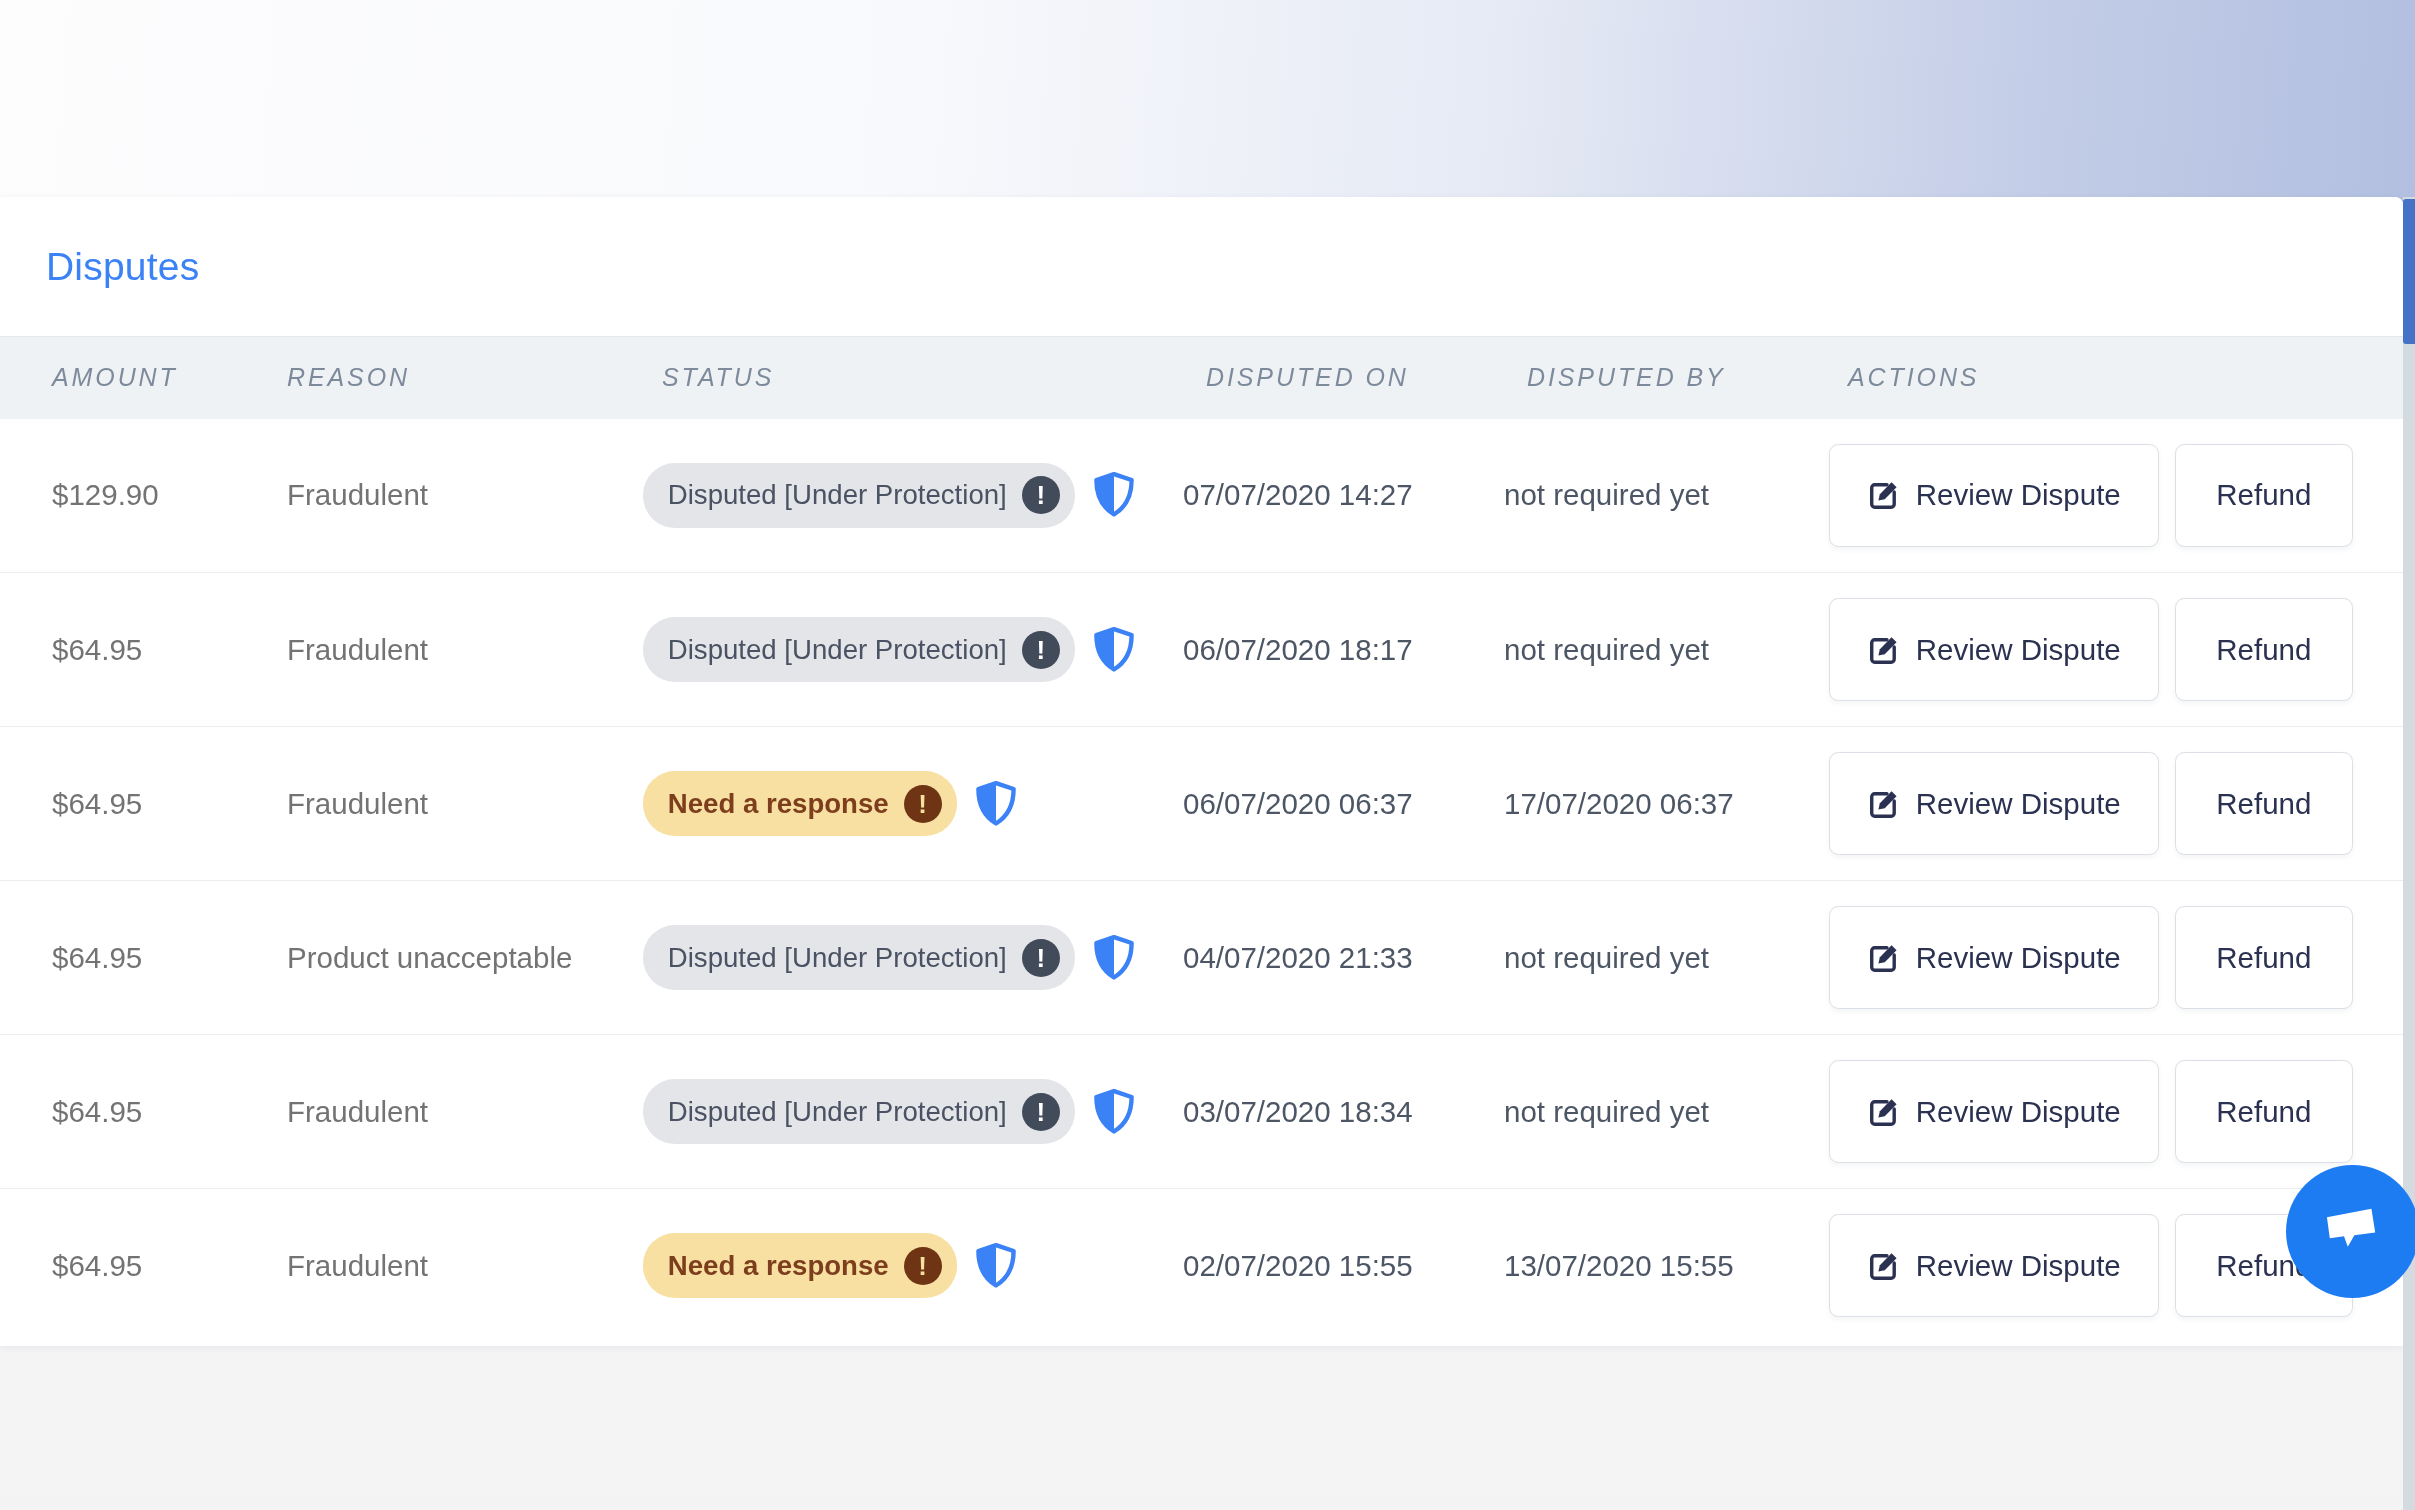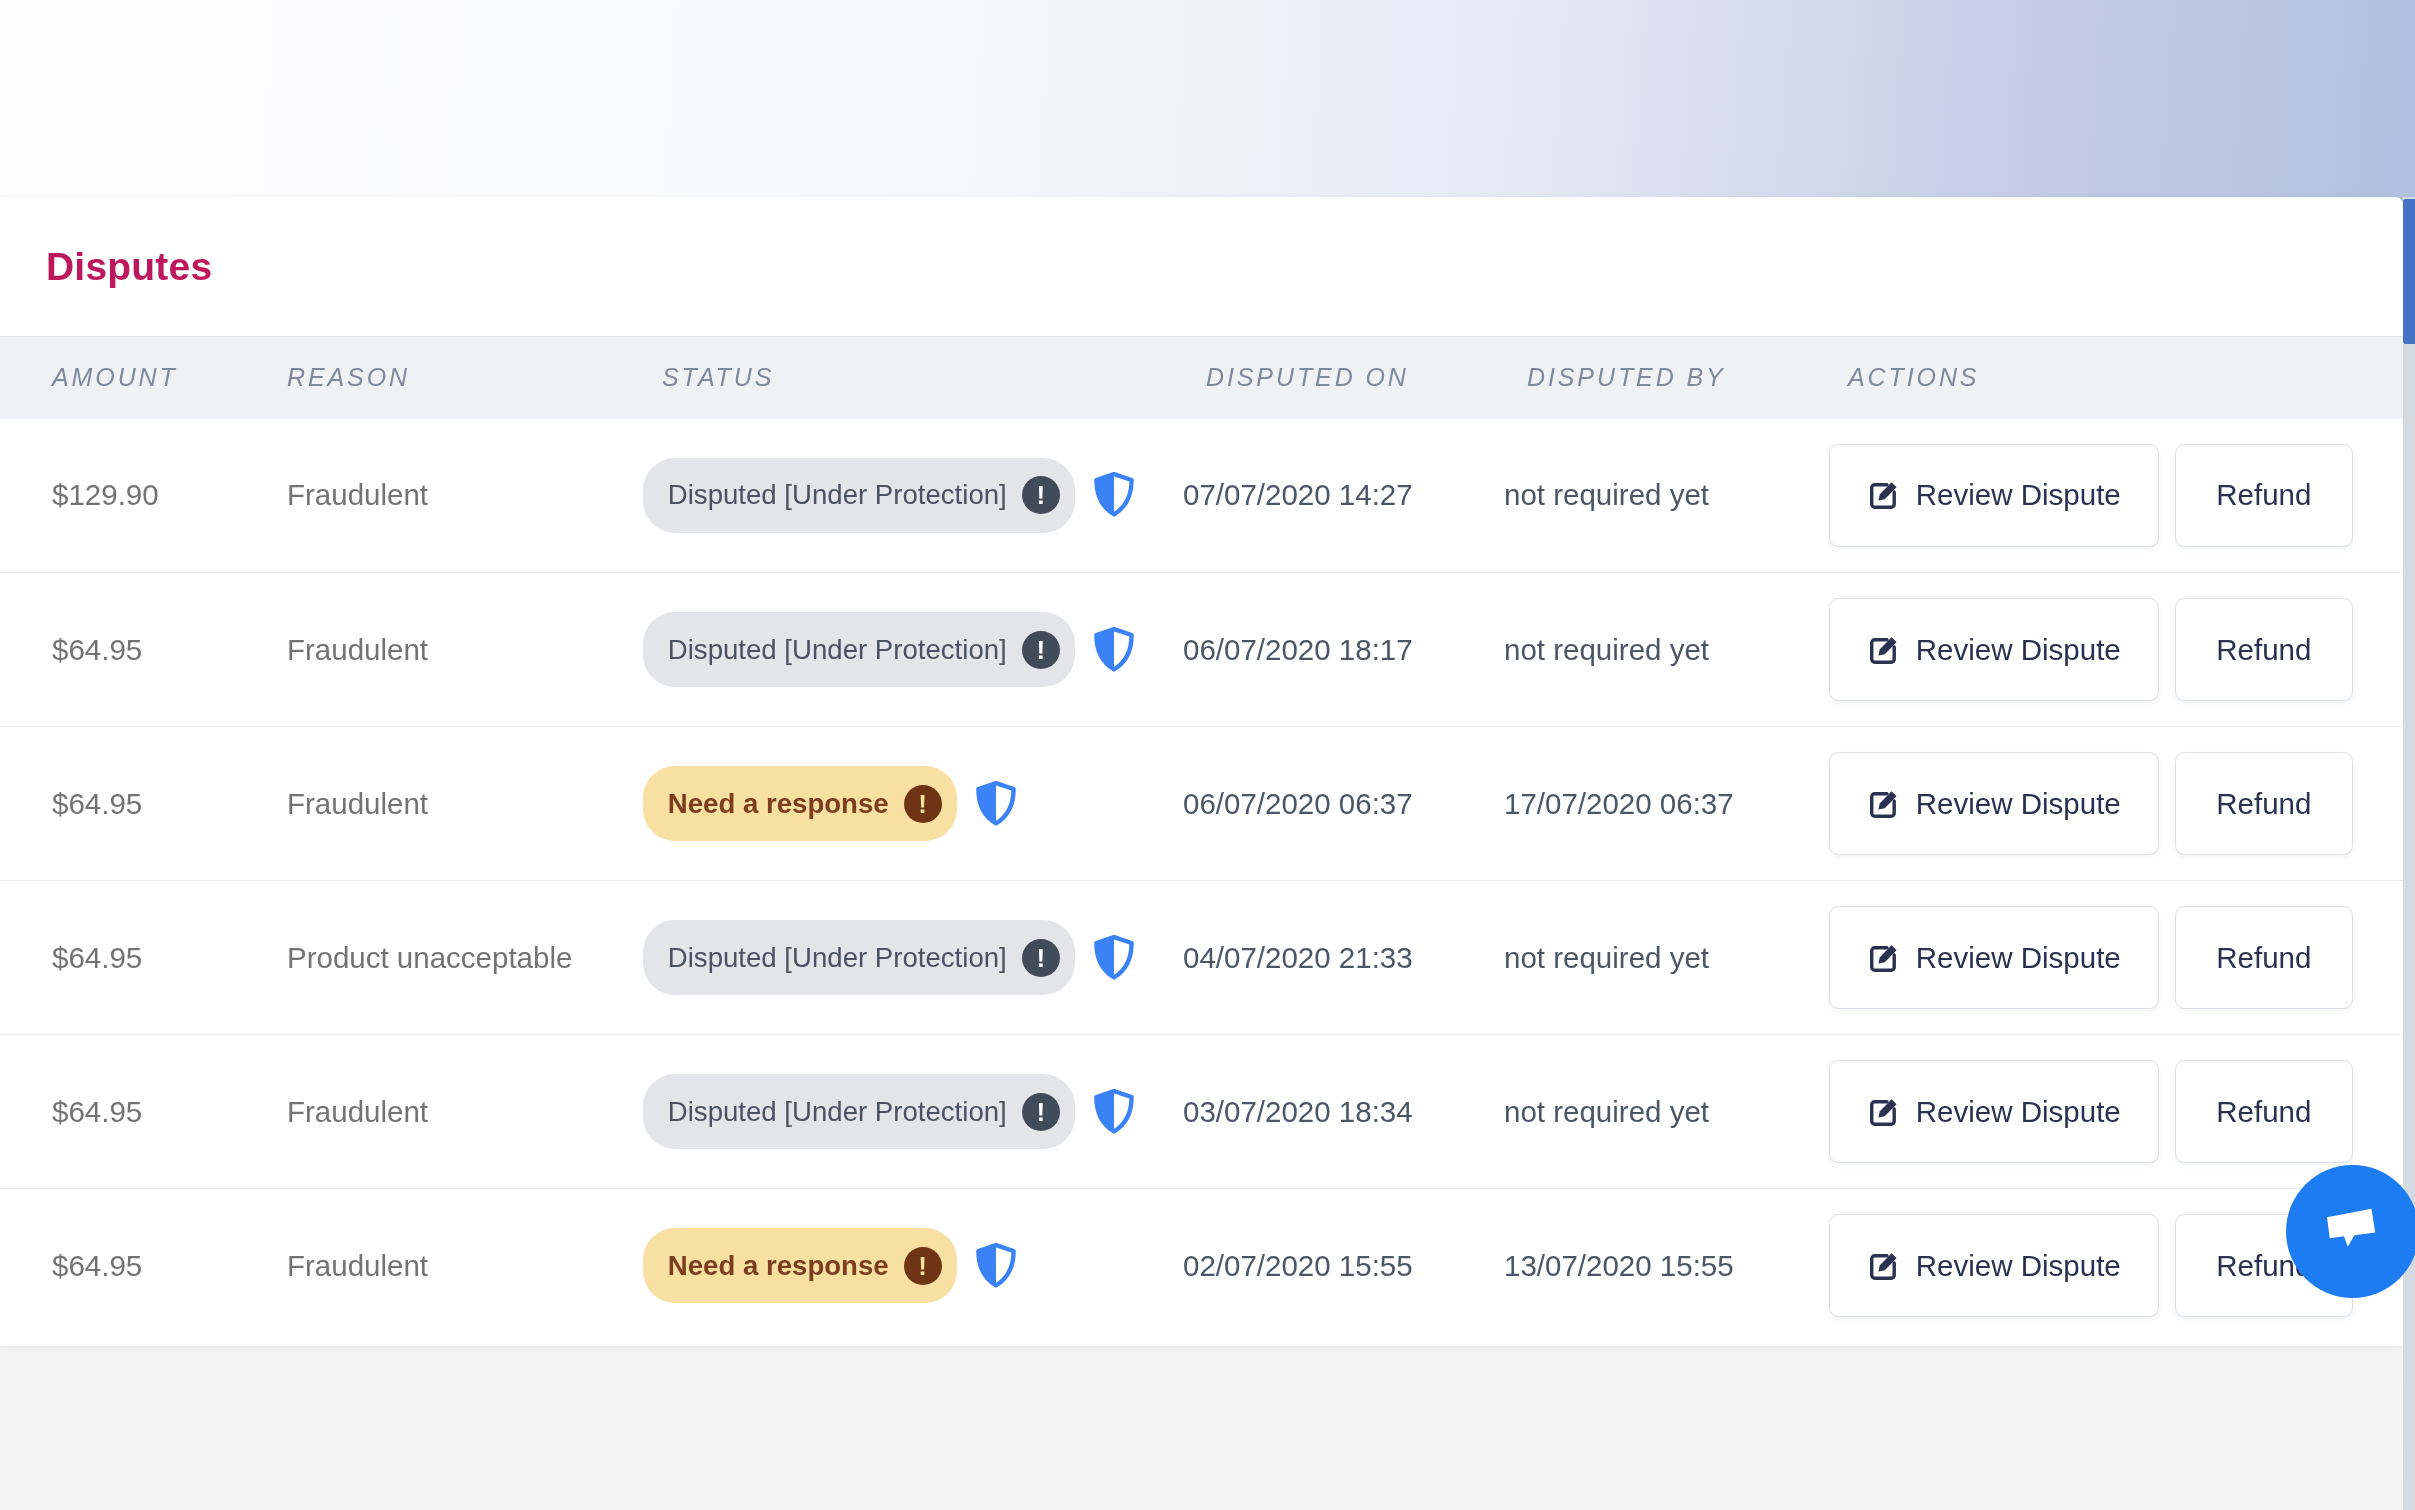--- a/index.html
+++ b/index.html
@@ -17,42 +17,42 @@
     position:absolute;left:0;top:202px;width:2416px;height:1309px;
     background:linear-gradient(180deg,#f7f7f8 0%,#f6f6f7 55%,#f3f3f4 100%);
   }
   
   .card{
     position:absolute;left:0;top:197px;width:2403px;height:1149px;
     background:#ffffff;border-top-right-radius:7.6px;
     box-shadow:0 1.9px 7.6px rgba(40,50,70,.06);
   }
   .card-header{height:139px;display:flex;align-items:center;padding-left:46px;box-sizing:border-box;}
-  .page-title{font-size:39px;font-weight:700;color:#be185d;letter-spacing:0.2px;}
+  .page-title{font-size:39px;font-weight:400;color:#3b82f6;letter-spacing:0.2px;}
   
   table{border-collapse:collapse;table-layout:fixed;width:2403px;}
   col.c-amount{width:264px}col.c-reason{width:375px}col.c-status{width:544px}
   col.c-disputed{width:321px}col.c-respond{width:321px}col.c-actions{width:578px}
   thead tr{height:82px;background:#eff2f4;}
   thead th{
     text-align:left;font-size:25px;font-weight:500;color:#7d8a9b;
     letter-spacing:2.9px;border-top:1px solid #e3e7ea;padding:0;font-style:italic;
   }
   tbody tr{height:154px;}
   tbody tr + tr td{border-top:1px solid #eaedf0;}
   td{padding:0;vertical-align:middle;font-size:29.5px;color:#454e5e;}
   th.p-amount,td.p-amount{padding-left:52px;}
   th.p-reason,td.p-reason{padding-left:23px;}
   th.p-status,td.p-status{padding-left:0;}
   .cell-inner-status{display:flex;align-items:center;padding-left:3.8px;}
   .amount,.reason{color:#737373;}
   .date-text{color:#4d5665;}
   
   .badge{
-    display:inline-flex;align-items:center;height:75px;border-radius:32px;
+    display:inline-flex;align-items:center;height:65px;border-radius:32px;
     padding:0 15px 0 25px;font-size:27.6px;font-weight:500;white-space:nowrap;
   }
   .badge .excl{
     width:38px;height:38px;border-radius:50%;margin-left:15px;
     display:flex;align-items:center;justify-content:center;
     font-size:26px;font-weight:700;line-height:1;
   }
   .badge[data-variant="protected"]{background:#e3e5e9;color:#4a5263;}
   .badge[data-variant="protected"] .excl{background:#424b5a;color:#ffffff;}
   .badge[data-variant="warning"]{background:#f8dfa2;color:#7d3e1d;font-weight:600;}

